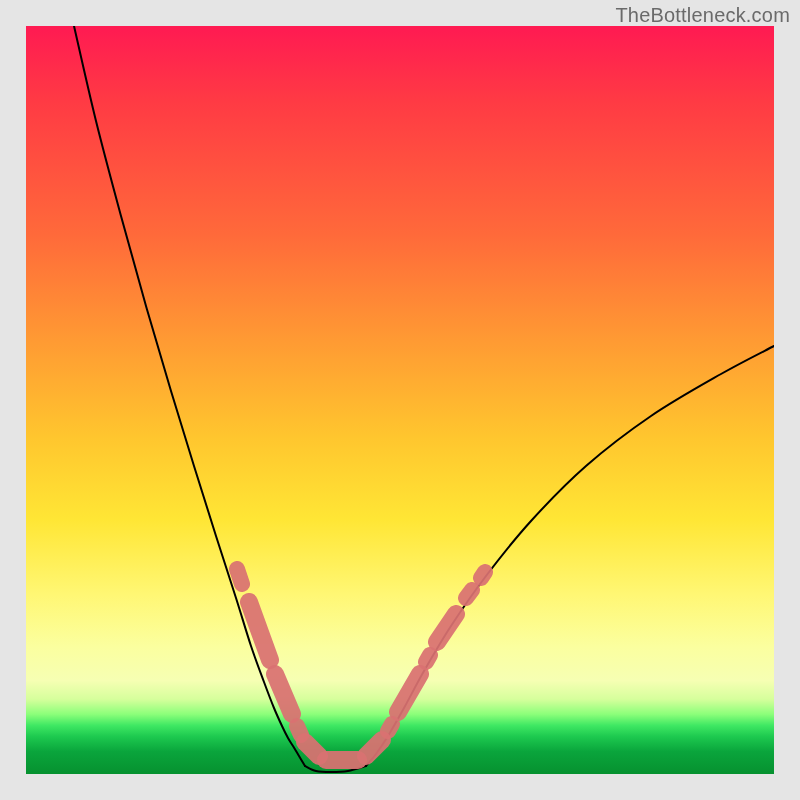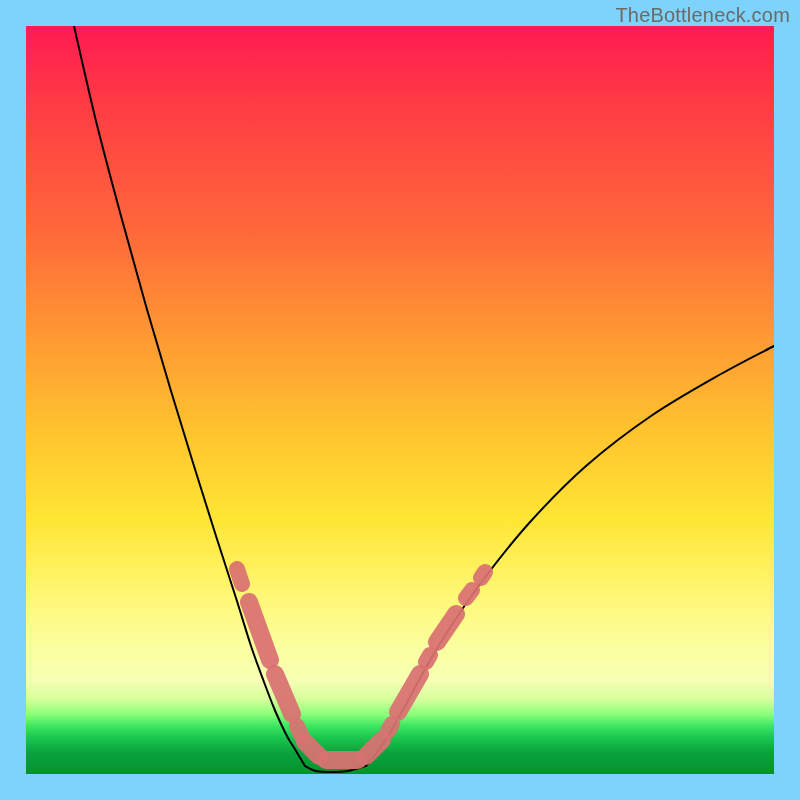--- a/index.html
+++ b/index.html
@@ -7,21 +7,21 @@
     padding: 0;
     width: 800px;
     height: 800px;
     background: #000;
     overflow: hidden;
     font-family: Arial, Helvetica, sans-serif;
   }
   .frame {
     position: absolute;
     inset: 0;
-    background: #7dd3fc;
+    background: #e5e5e5;
   }
   .plot-area {
     position: absolute;
     left: 26px;
     top: 26px;
     width: 748px;
     height: 748px;
     overflow: hidden;
   }
   .gradient {

